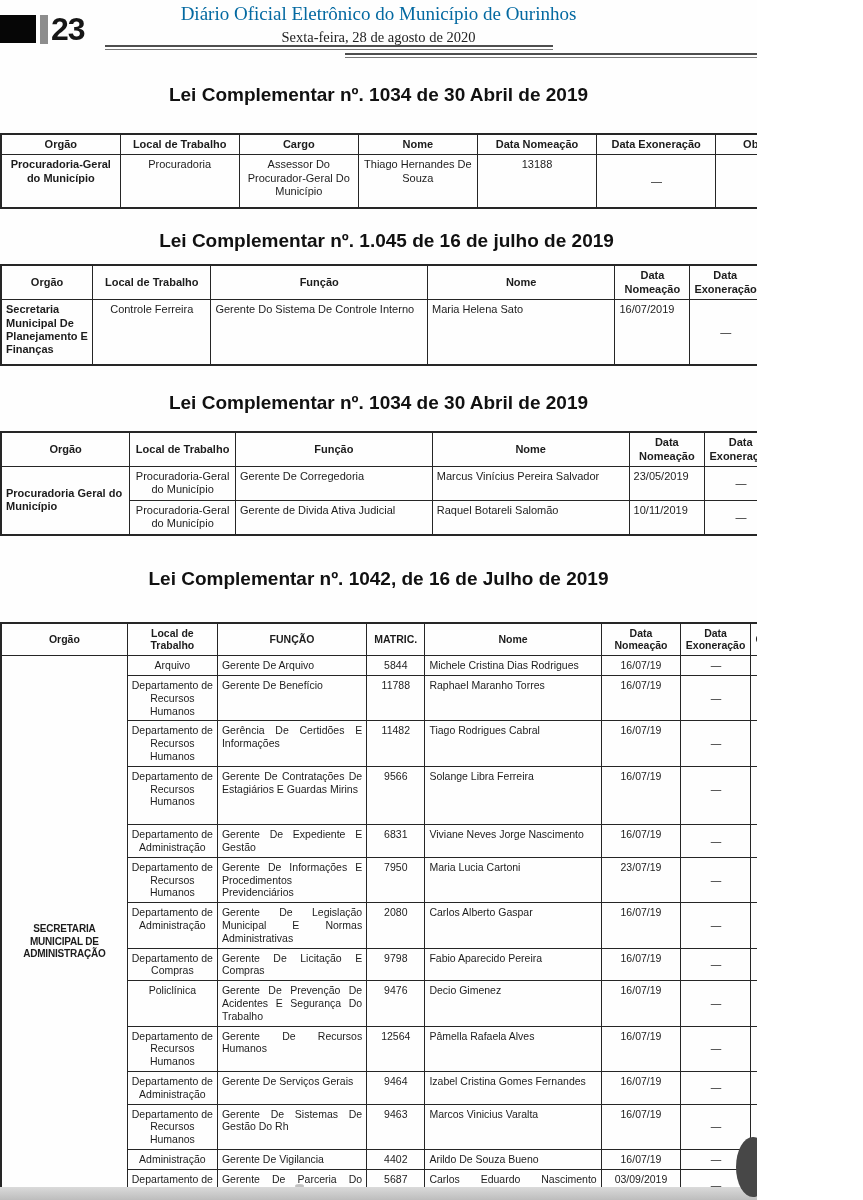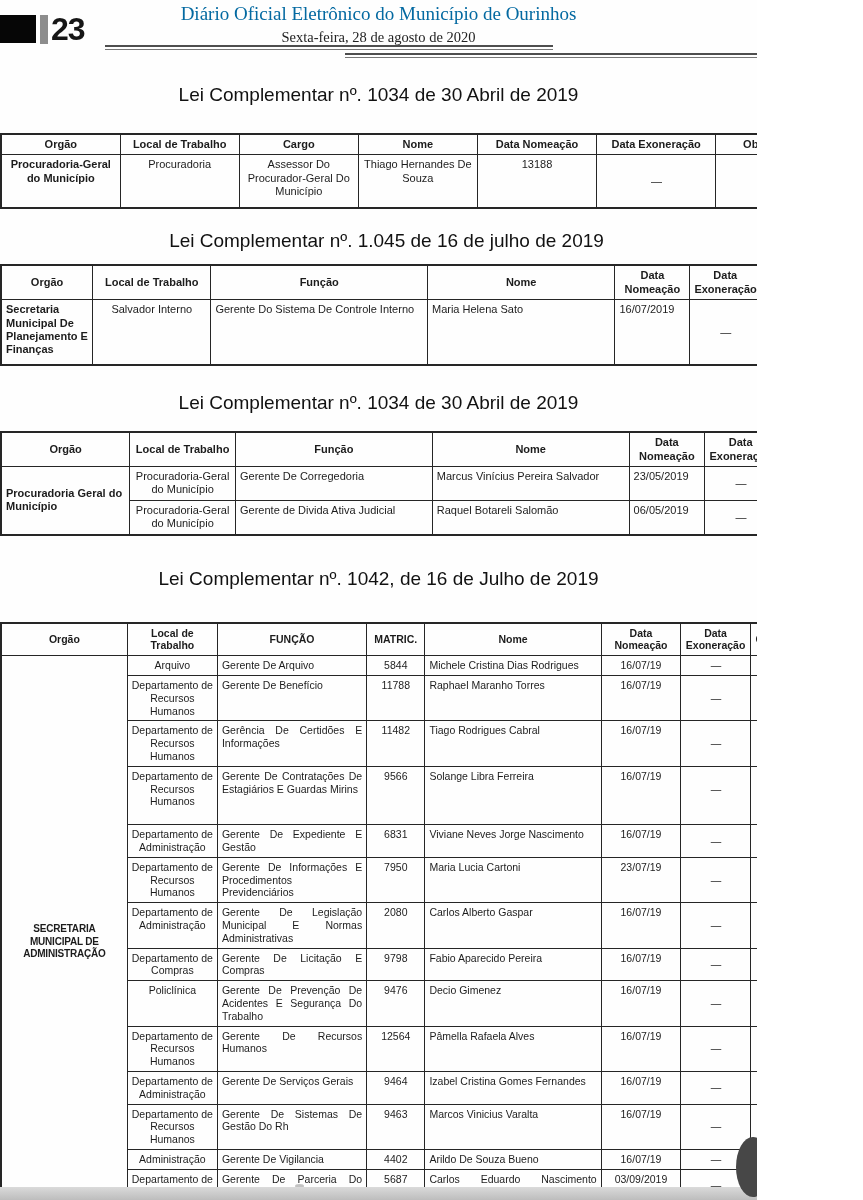--- a/index.html
+++ b/index.html
@@ -15,21 +15,21 @@
     font-family:"Liberation Serif",serif;font-size:14.5px;color:#222;}
   .pageno-block{position:absolute;top:13px;left:0;display:flex;align-items:center;height:32px;}
   .sq-black{width:36px;height:28px;background:#060606;}
   .sq-gray{width:8px;height:29px;background:#8d8d8d;margin-left:4px;}
   .pageno{font-size:32px;font-weight:bold;margin-left:3px;letter-spacing:-1px;color:#161616;}
   .rule{position:absolute;height:2px;border-top:2px solid #4e4e4e;border-bottom:1px solid #777;}
   .rule1{left:105px;width:448px;top:45px;}
   .rule2{left:345px;width:448px;top:53px;}
   
   .content{padding-top:84px;}
-  .lei{text-align:center;font-weight:normal;font-size:19px;margin:0;color:#111;}
+  .lei{text-align:center;font-weight:bold;font-size:19px;margin:0;color:#111;}
   .lei.s0{margin:0 0 27px 0;}
   .lei.s1{margin:21px 0 12px 16px;}
   .lei.s2{margin:26px 0 17px 0;}
   .lei.s3{margin:32px 0 32px 0;}
   
   table.t{border-collapse:collapse;table-layout:fixed;margin:12px auto;border:2px solid #262626;}
   .t th,.t td{border:1.5px solid #262626;padding:3px 4px;font-size:11px;line-height:1.22;
     vertical-align:top;overflow:hidden;}
   .t th{font-weight:bold;text-align:center;vertical-align:middle;}
   .ctr{text-align:center;}
@@ -132,21 +132,21 @@
             <th>Função</th>
             <th>Nome</th>
             <th>Data Nomeação</th>
             <th>Data Exoneração</th>
             <th>Observação</th>
           </tr>
         </thead>
         <tbody>
           <tr>
             <td class="orgao">Secretaria Municipal De Planejamento E Finanças</td>
-            <td class="ctr">Salvador Interno</td>
+            <td class="ctr">Controle Ferreira</td>
             <td>Gerente Do Sistema De Controle Interno</td>
             <td>Maria Helena Sato</td>
             <td>16/07/2019</td>
             <td class="dash">—</td>
             <td></td>
           </tr>
         </tbody>
       </table>
     </section>
 
@@ -180,21 +180,21 @@
             <td>Gerente De Corregedoria</td>
             <td>Marcus Vinícius Pereira Salvador</td>
             <td>23/05/2019</td>
             <td class="dash">—</td>
             <td class="dash">—</td>
           </tr>
           <tr>
             <td class="ctr">Procuradoria-Geral do Município</td>
             <td>Gerente de Divida Ativa Judicial</td>
             <td>Raquel Botareli Salomão</td>
-            <td>06/05/2019</td>
+            <td>10/11/2019</td>
             <td class="dash">—</td>
             <td class="dash">—</td>
           </tr>
         </tbody>
       </table>
     </section>
 
     <section>
       <h2 class="lei s3">Lei Complementar nº. 1042, de 16 de Julho de 2019</h2>
       <table class="t t4">

